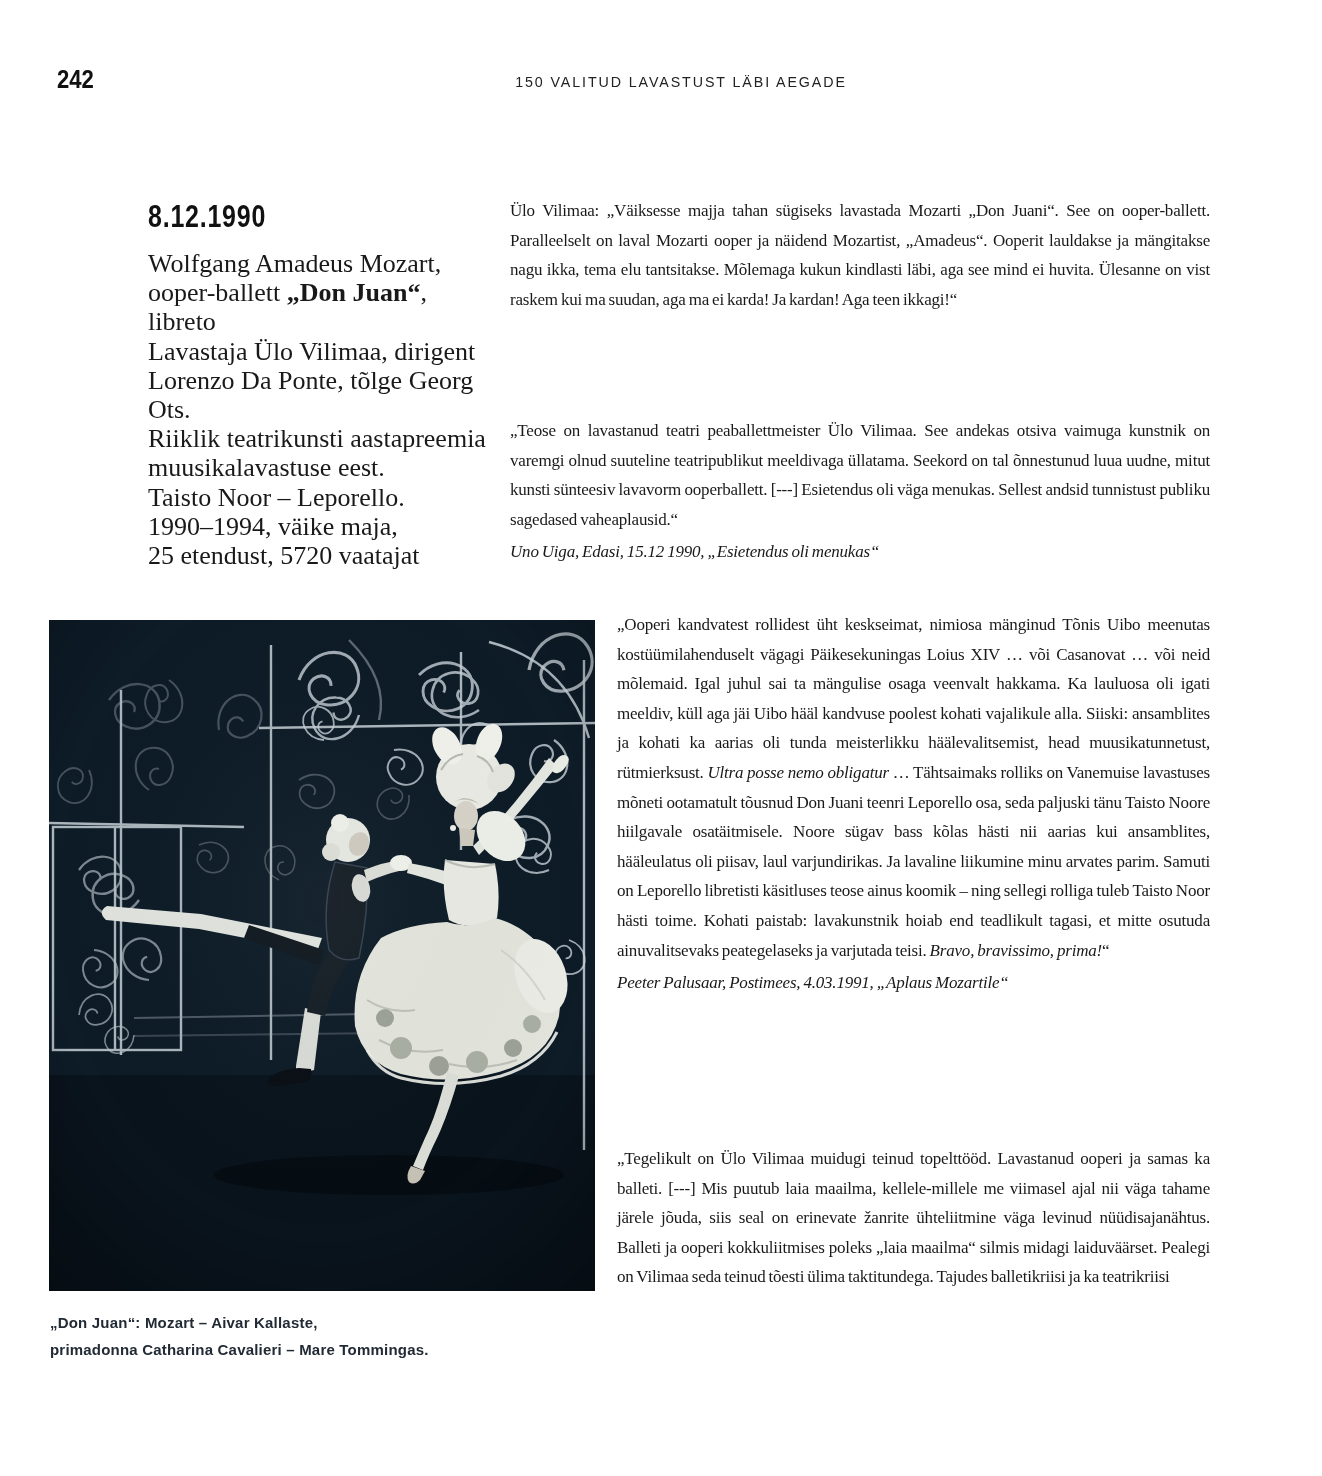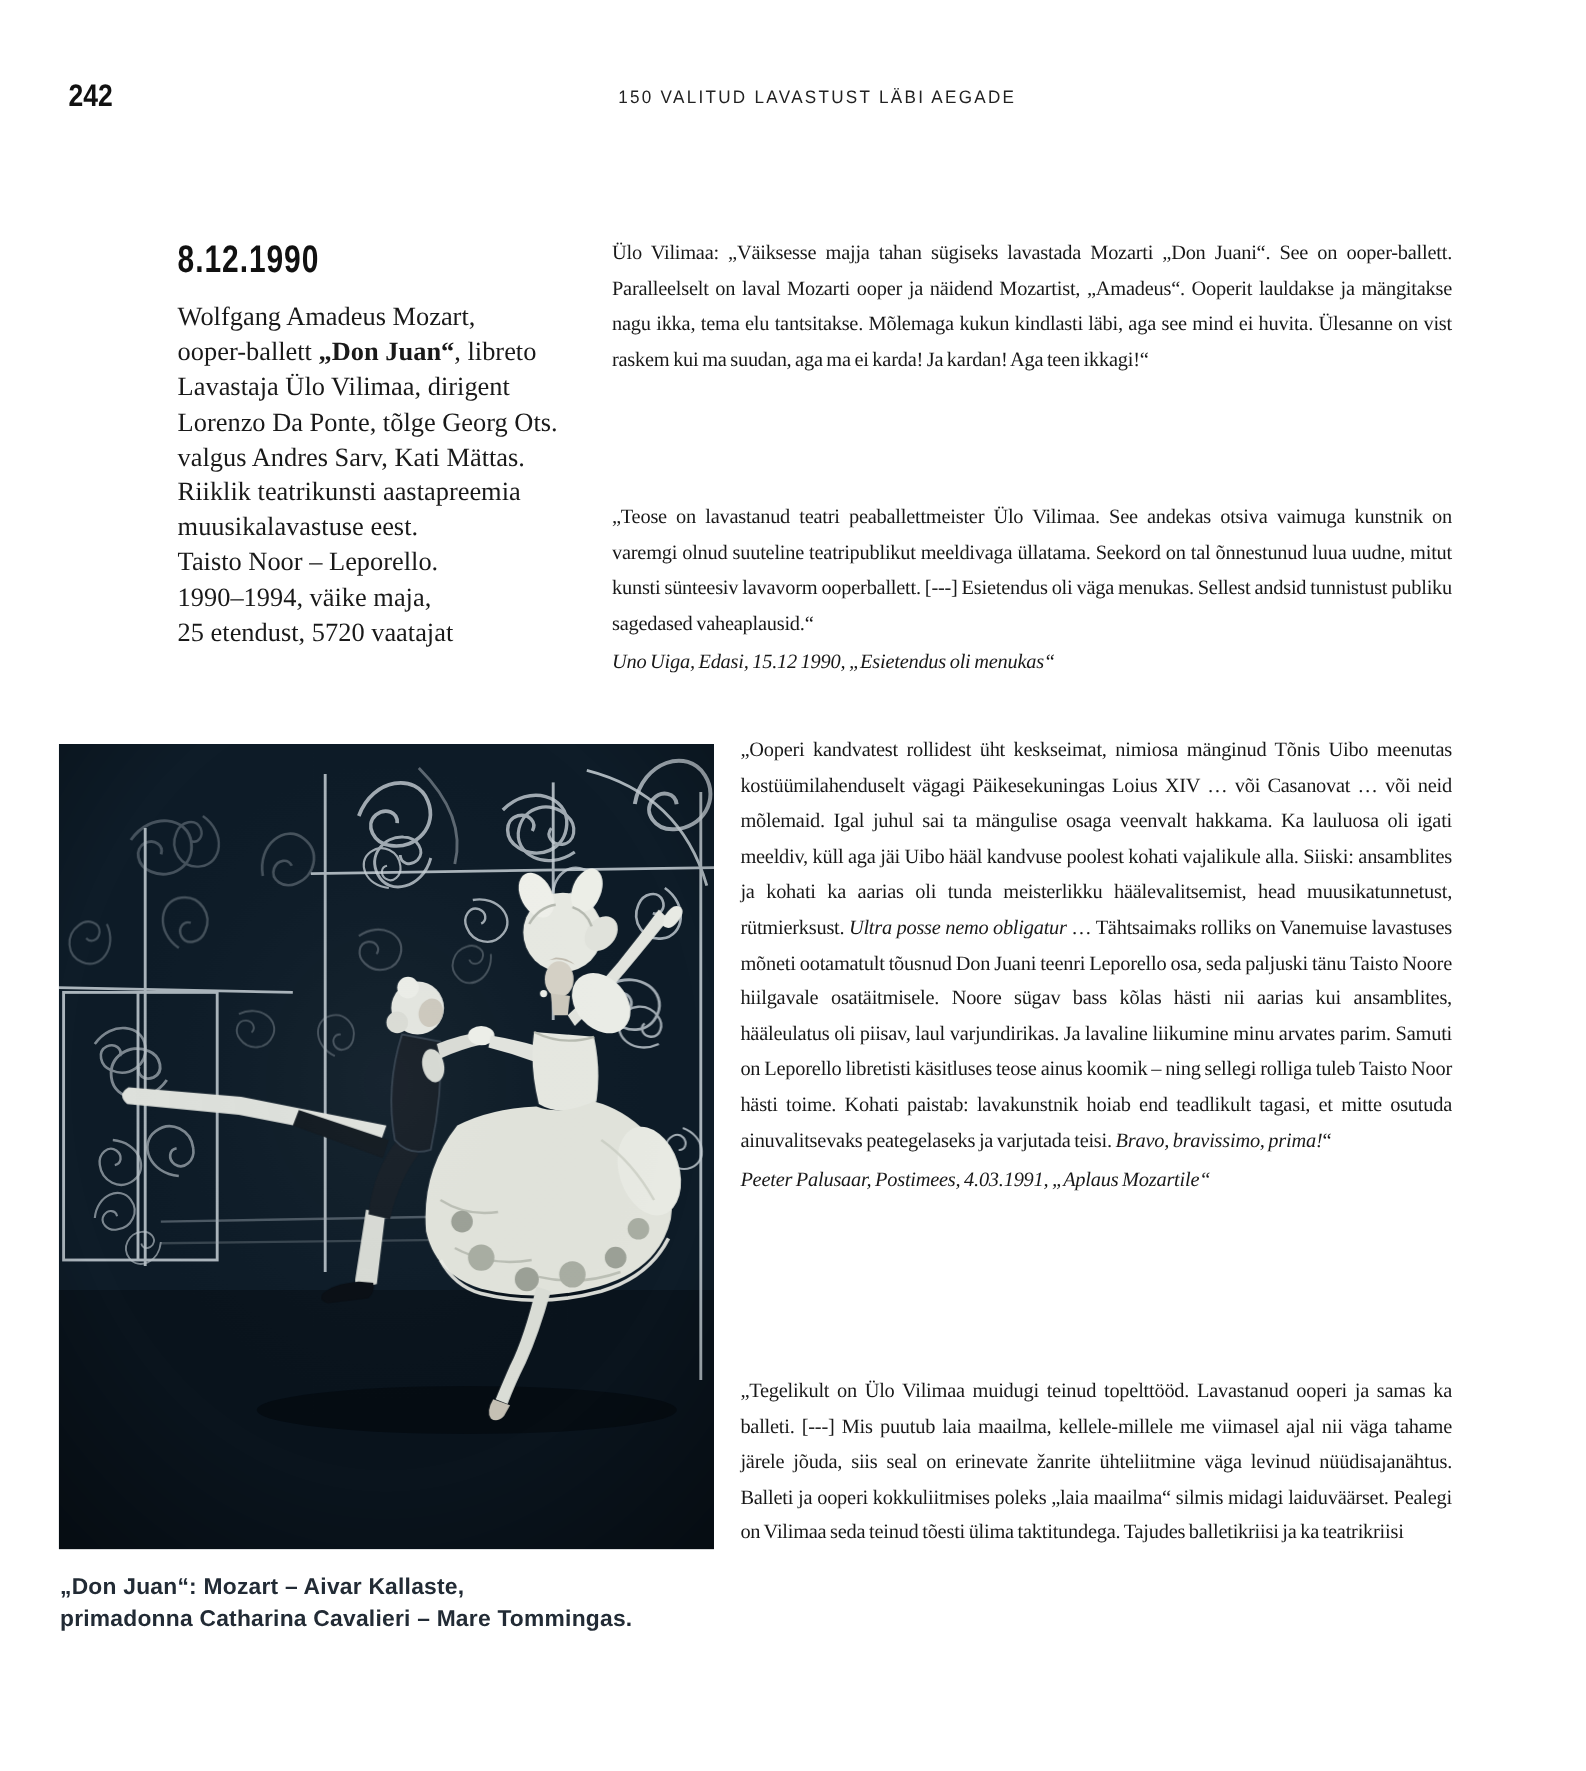--- a/index.html
+++ b/index.html
@@ -22,56 +22,55 @@
     color:#222;transform:translateX(-50%) scaleX(.95);transform-origin:center top;
   }
 
   
   #info{left:148px;top:198px;width:352px;}
   #info .date{
     font-family:"Liberation Sans", sans-serif;font-weight:bold;font-size:32px;
     letter-spacing:1px;transform:scaleX(.78);transform-origin:left top;
     margin:0 0 14px 0;color:#111;
   }
-  #info .detail-lines{font-size:22px;line-height:29.2px;}
+  #info .detail-lines{font-size:26px;line-height:29.2px;}
 
   
   .quote{font-size:17px;line-height:29.6px;letter-spacing:-0.2px;word-spacing:-1px;}
   .quote .body{text-align:justify;margin:0;}
   .quote .src{font-style:italic;margin:3px 0 0 0;}
   #q1{left:510px;top:196px;width:700px;}
   #q2{left:510px;top:416px;width:700px;}
   #q3{left:617px;top:610px;width:593px;}
   #q4{left:617px;top:1144px;width:593px;}
 
   
   #photo{left:49px;top:620px;width:546px;height:671px;line-height:0;}
   #photo svg{display:block;}
 
   
   #caption{
     left:50px;top:1310px;width:560px;
     font-family:"Liberation Sans", sans-serif;font-weight:bold;
-    font-size:19px;line-height:26.5px;letter-spacing:.2px;color:#222b35;
+    font-size:15px;line-height:26.5px;letter-spacing:.2px;color:#222b35;
   }
 </style>
 </head>
 <body>
 
 <div class="abs" id="pageno">242</div>
 <div class="abs" id="runhead">150 VALITUD LAVASTUST LÄBI AEGADE</div>
 
 <div class="abs" id="info">
   <h2 class="date">8.12.1990</h2>
   <div class="detail-lines">
       <div><span>Wolfgang Amadeus Mozart,</span></div>
       <div><span>ooper-ballett </span><span style="font-weight: bold; margin-top: 40px;">„Don Juan“</span><span>, libreto</span></div>
       <div><span>Lavastaja Ülo Vilimaa, dirigent</span></div>
       <div><span>Lorenzo Da Ponte, tõlge Georg Ots.</span></div>
-      <div><span>valgus Andres Sarv, Kati Mättas.</span></div>
       <div><span>Riiklik teatrikunsti aastapreemia</span></div>
       <div><span>muusikalavastuse eest.</span></div>
       <div><span>Taisto Noor – Leporello.</span></div>
       <div><span>1990–1994, väike maja,</span></div>
       <div><span>25 etendust, 5720 vaatajat</span></div>
     </div>
 </div>
 
 <div class="abs quote" id="q1">
   <p class="body"><span>Ülo Vilimaa: „Väiksesse majja tahan sügiseks lavastada Mozarti „Don Juani“. See on ooper-ballett. Paralleelselt on laval Mozarti ooper ja näidend Mozartist, „Amadeus“. Ooperit lauldakse ja mängitakse nagu ikka, tema elu tantsitakse. Mõlemaga kukun kindlasti läbi, aga see mind ei huvita. Ülesanne on vist raskem kui ma suudan, aga ma ei karda! Ja kardan! Aga teen ikkagi!“</span></p>

